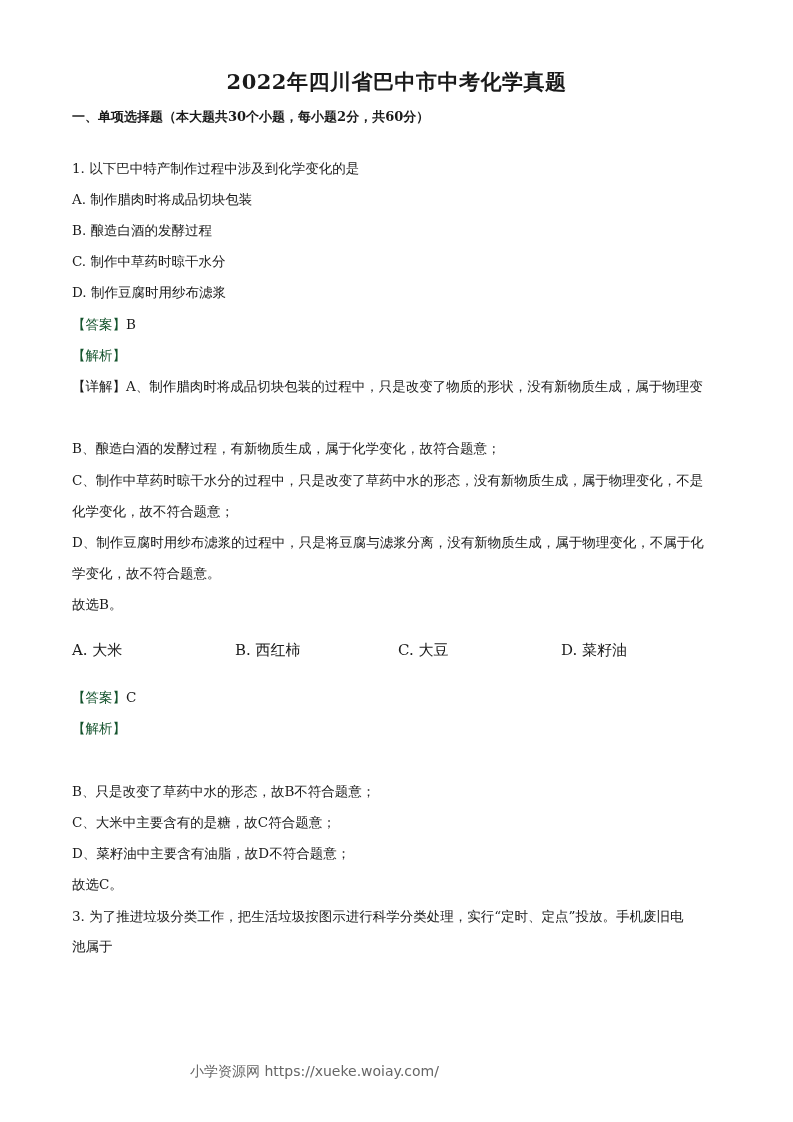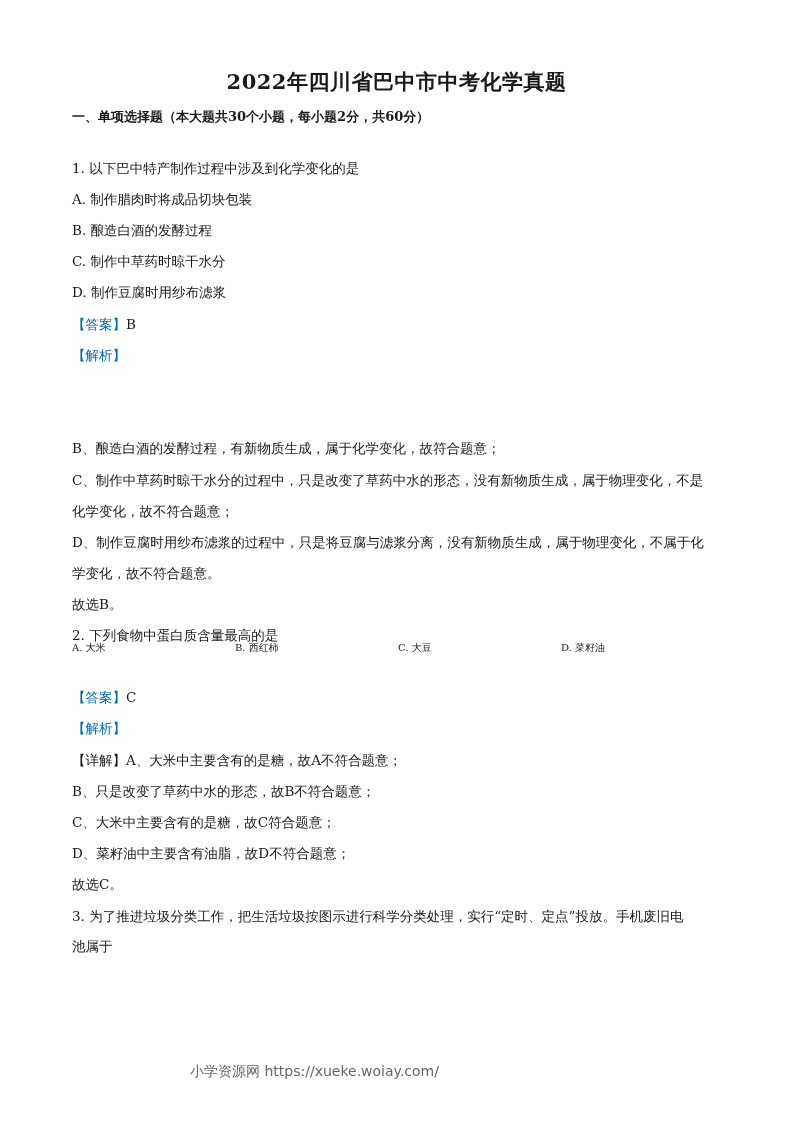--- a/index.html
+++ b/index.html
@@ -13,22 +13,22 @@
       position: absolute; left: 0; width: 793px; top: 68px;
       text-align: center; font-size: 21px; font-weight: bold; letter-spacing: 0.5px;
     }
     .section {
       position: absolute; left: 72px; top: 108px;
       font-size: 13px; font-weight: bold;
     }
     .line {
       position: absolute; left: 72px; font-size: 13.5px; white-space: nowrap; margin-top: 17px;
     }
-    .tag { color: #0369a1; }
-    .opt { position: absolute; font-size: 10px; white-space: nowrap; }
+    .tag { color: #14532d; }
+    .opt { position: absolute; font-size: 15px; white-space: nowrap; }
     .footer {
       position: absolute; left: 0; width: 629px; top: 1063px;
       text-align: center; font-size: 14px; color: #666666;
       font-family: "DejaVu Sans", "Liberation Sans", sans-serif;
     }
   </style>
 </head>
 <body>
 
 <div class="page">
@@ -39,40 +39,39 @@
   <div class="line" style="top:174px">A. 制作腊肉时将成品切块包装</div>
   <div class="line" style="top:205px">B. 酿造白酒的发酵过程</div>
   <div class="line" style="top:236px">C. 制作中草药时晾干水分</div>
   <div class="line" style="top:267px">D. 制作豆腐时用纱布滤浆</div>
   <div class="line" style="top:299px">
     <span class="tag">【答案】</span><span>B</span>
   </div>
   <div class="line" style="top:330px">
     <span class="tag">【解析】</span>
   </div>
+  <div class="line" style="top:361px">
+    <span>【详解】</span><span>A、制作腊肉时将成品切块包装的过程中，只是改变了物质的形状，没有新物质生成，属于物理变</span>
+  </div>
   <div class="line" style="top:423px">B、酿造白酒的发酵过程，有新物质生成，属于化学变化，故符合题意；</div>
   <div class="line" style="top:455px">C、制作中草药时晾干水分的过程中，只是改变了草药中水的形态，没有新物质生成，属于物理变化，不是</div>
   <div class="line" style="top:486px">化学变化，故不符合题意；</div>
   <div class="line" style="top:517px">D、制作豆腐时用纱布滤浆的过程中，只是将豆腐与滤浆分离，没有新物质生成，属于物理变化，不属于化</div>
   <div class="line" style="top:548px">学变化，故不符合题意。</div>
   <div class="line" style="top:579px">故选B。</div>
 
-  <div class="line" style="top:610px">2. 下列食物中蛋白质含量最高的是</div>
   <div class="opt" style="top:641px; left:72px">A. 大米</div>
   <div class="opt" style="top:641px; left:235px">B. 西红柿</div>
   <div class="opt" style="top:641px; left:398px">C. 大豆</div>
   <div class="opt" style="top:641px; left:561px">D. 菜籽油</div>
   <div class="line" style="top:672px">
     <span class="tag">【答案】</span><span>C</span>
   </div>
   <div class="line" style="top:703px">
     <span class="tag">【解析】</span>
-  </div>
-  <div class="line" style="top:735px">
-    <span>【详解】</span><span>A、大米中主要含有的是糖，故A不符合题意；</span>
   </div>
   <div class="line" style="top:766px">B、只是改变了草药中水的形态，故B不符合题意；</div>
   <div class="line" style="top:797px">C、大米中主要含有的是糖，故C符合题意；</div>
   <div class="line" style="top:828px">D、菜籽油中主要含有油脂，故D不符合题意；</div>
   <div class="line" style="top:859px">故选C。</div>
 
   <div class="line" style="top:891px">3. 为了推进垃圾分类工作，把生活垃圾按图示进行科学分类处理，实行“定时、定点”投放。手机废旧电</div>
   <div class="line" style="top:921px">池属于</div>
 
   <div class="footer">小学资源网 https://xueke.woiay.com/</div>

